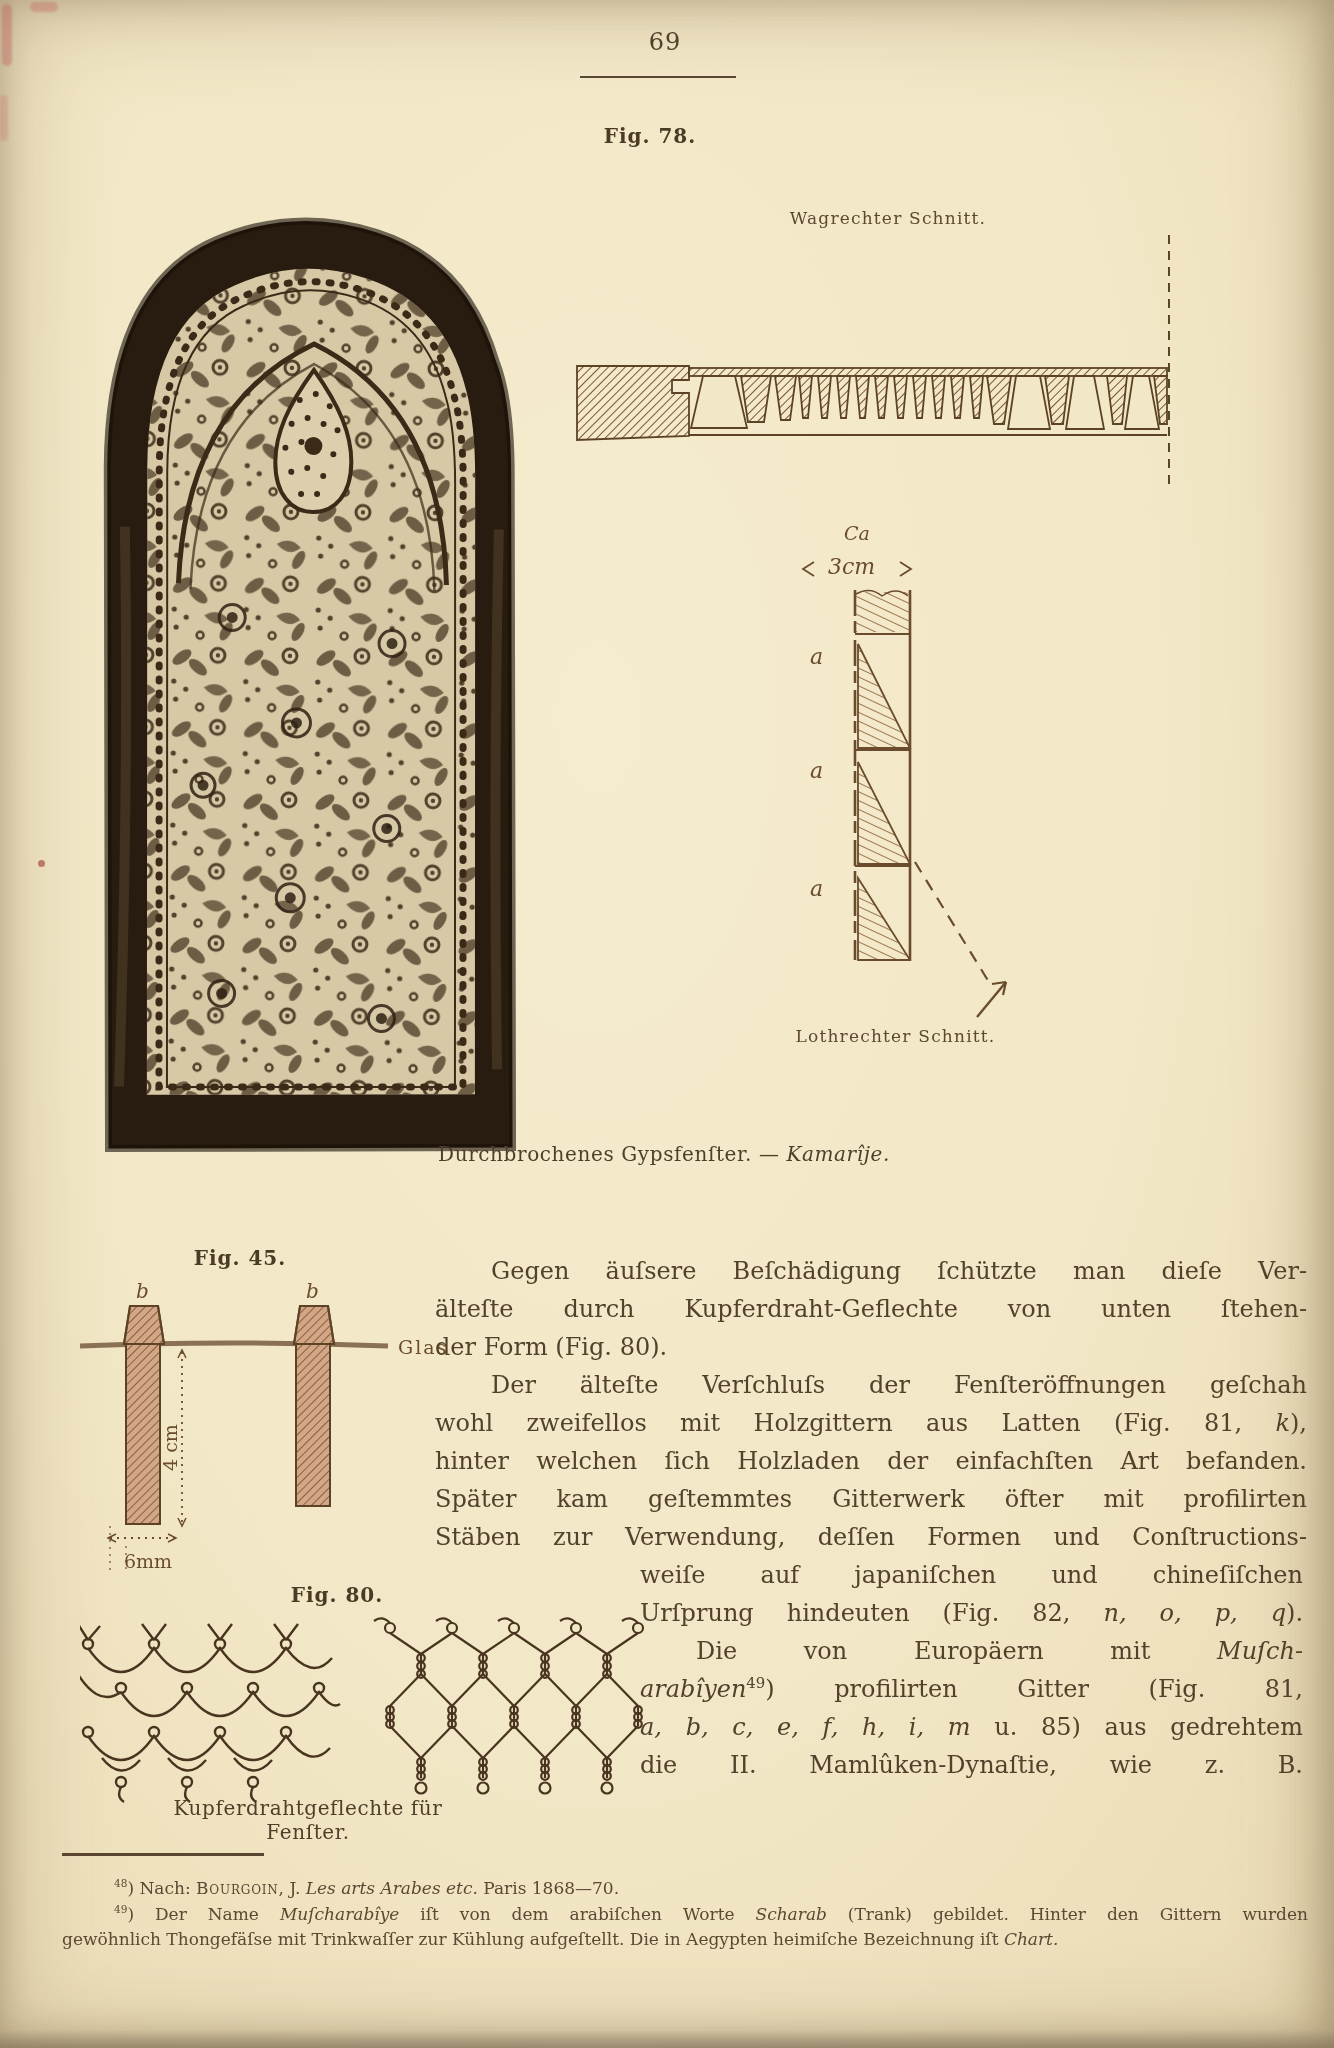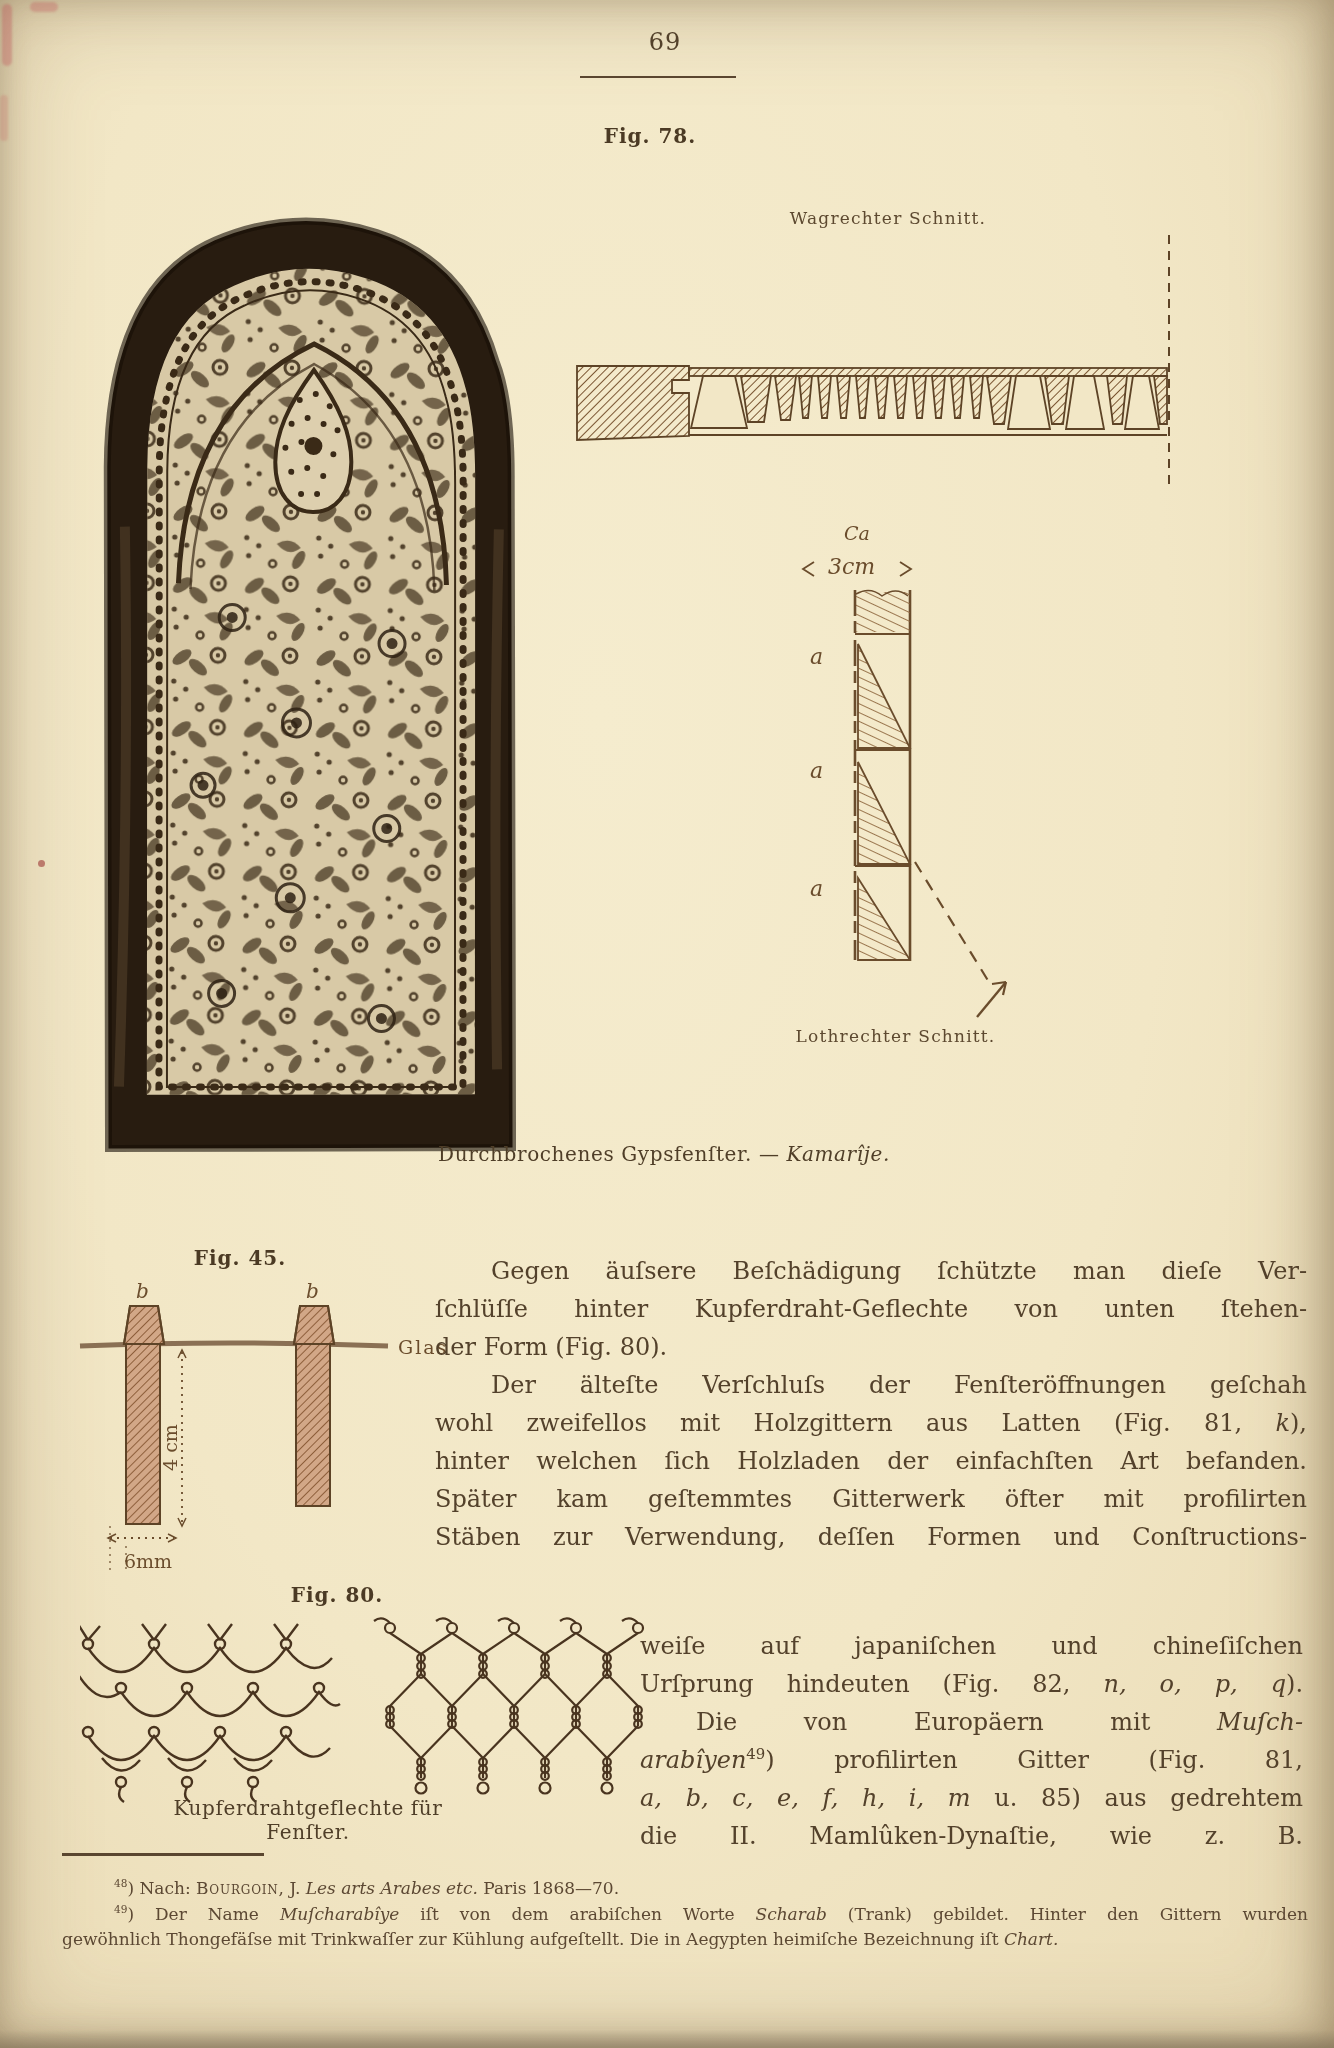--- a/index.html
+++ b/index.html
@@ -286,30 +286,30 @@
         <path d="M32,258 H96" stroke-width="1.8" stroke-dasharray="2 5"></path>
         <path d="M38,254 l-8,4 l8,4 M90,254 l8,4 l-8,4" stroke-width="1.5"></path>
         <path d="M32,246 V290 M48,266 V292" stroke-width="1.2" stroke-dasharray="2 5"></path>
       </g>
       <text x="46" y="288" font-size="19" fill="#6a4c2c">6mm</text>
     </svg>
   </div>
 
   <div class="abs bodycol" style="left:435px;top:1252px;width:872px;">
     <div class="bline jl ind"><span class="sg-n">Gegen äuſsere Beſchädigung ſchützte man dieſe Ver-</span></div>
-    <div class="bline jl"><span class="sg-n">ſchlüſſe hinter Kupferdraht-Geflechte von unten ſtehen-</span></div>
+    <div class="bline jl"><span class="sg-n">älteſte durch Kupferdraht-Geflechte von unten ſtehen-</span></div>
     <div class="bline el"><span class="sg-n">der Form (Fig. 80).</span></div>
     <div class="bline jl ind"><span class="sg-n">Der älteſte Verſchluſs der Fenſteröffnungen geſchah</span></div>
     <div class="bline jl"><span class="sg-n">wohl zweifellos mit Holzgittern aus Latten (Fig. 81, </span><span class="sg-i">k</span><span class="sg-n">),</span></div>
     <div class="bline jl"><span class="sg-n">hinter welchen ſich Holzladen der einfachſten Art befanden.</span></div>
     <div class="bline jl"><span class="sg-n">Später kam geſtemmtes Gitterwerk öfter mit profilirten</span></div>
     <div class="bline jl"><span class="sg-n">Stäben zur Verwendung, deſſen Formen und Conſtructions-</span></div>
   </div>
 
-  <div class="abs bodycol" style="left:640px;top:1627px;width:663px;">
+  <div class="abs bodycol" style="left:640px;top:1556px;width:663px;">
     <div class="bline jl"><span class="sg-n">weiſe auf japaniſchen und chineſiſchen</span></div>
     <div class="bline jl"><span class="sg-n">Urſprung hindeuten (Fig. 82, </span><span class="sg-i">n, o, p, q</span><span class="sg-n">).</span></div>
     <div class="bline jl ind"><span class="sg-n">Die von Europäern mit </span><span class="sg-i">Muſch-</span></div>
     <div class="bline jl"><span class="sg-i">arabîyen</span><span class="sg-sup">49</span><span class="sg-n">) profilirten Gitter (Fig. 81,</span></div>
     <div class="bline jl"><span class="sg-i">a, b, c, e, f, h, i, m</span><span class="sg-n"> u. 85) aus gedrehtem</span></div>
     <div class="bline jl"><span class="sg-n">die II. Mamlûken-Dynaſtie, wie z. B.</span></div>
   </div>
 
   <div class="abs ctr figlabel" style="left:262px;top:1583px;width:150px;">Fig. 80.</div>
   <div class="abs" style="left:80px;top:1608px;width:580px;height:195px;">

